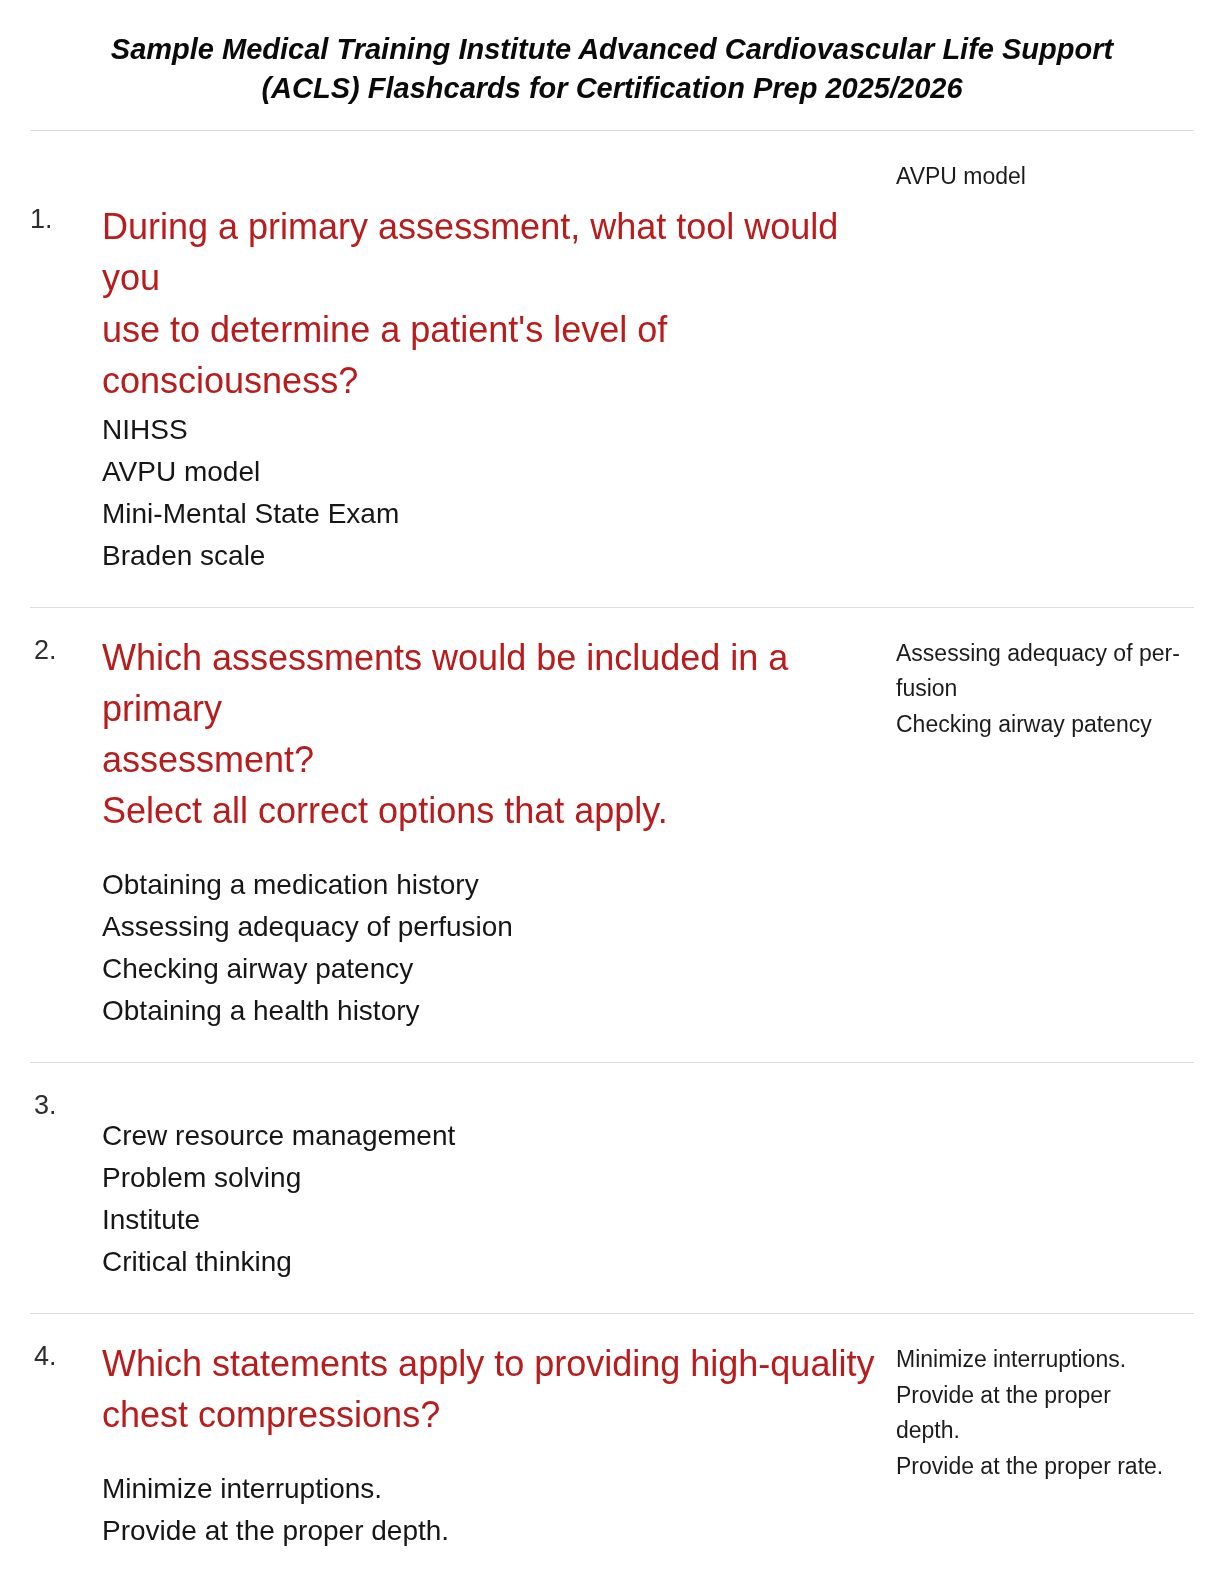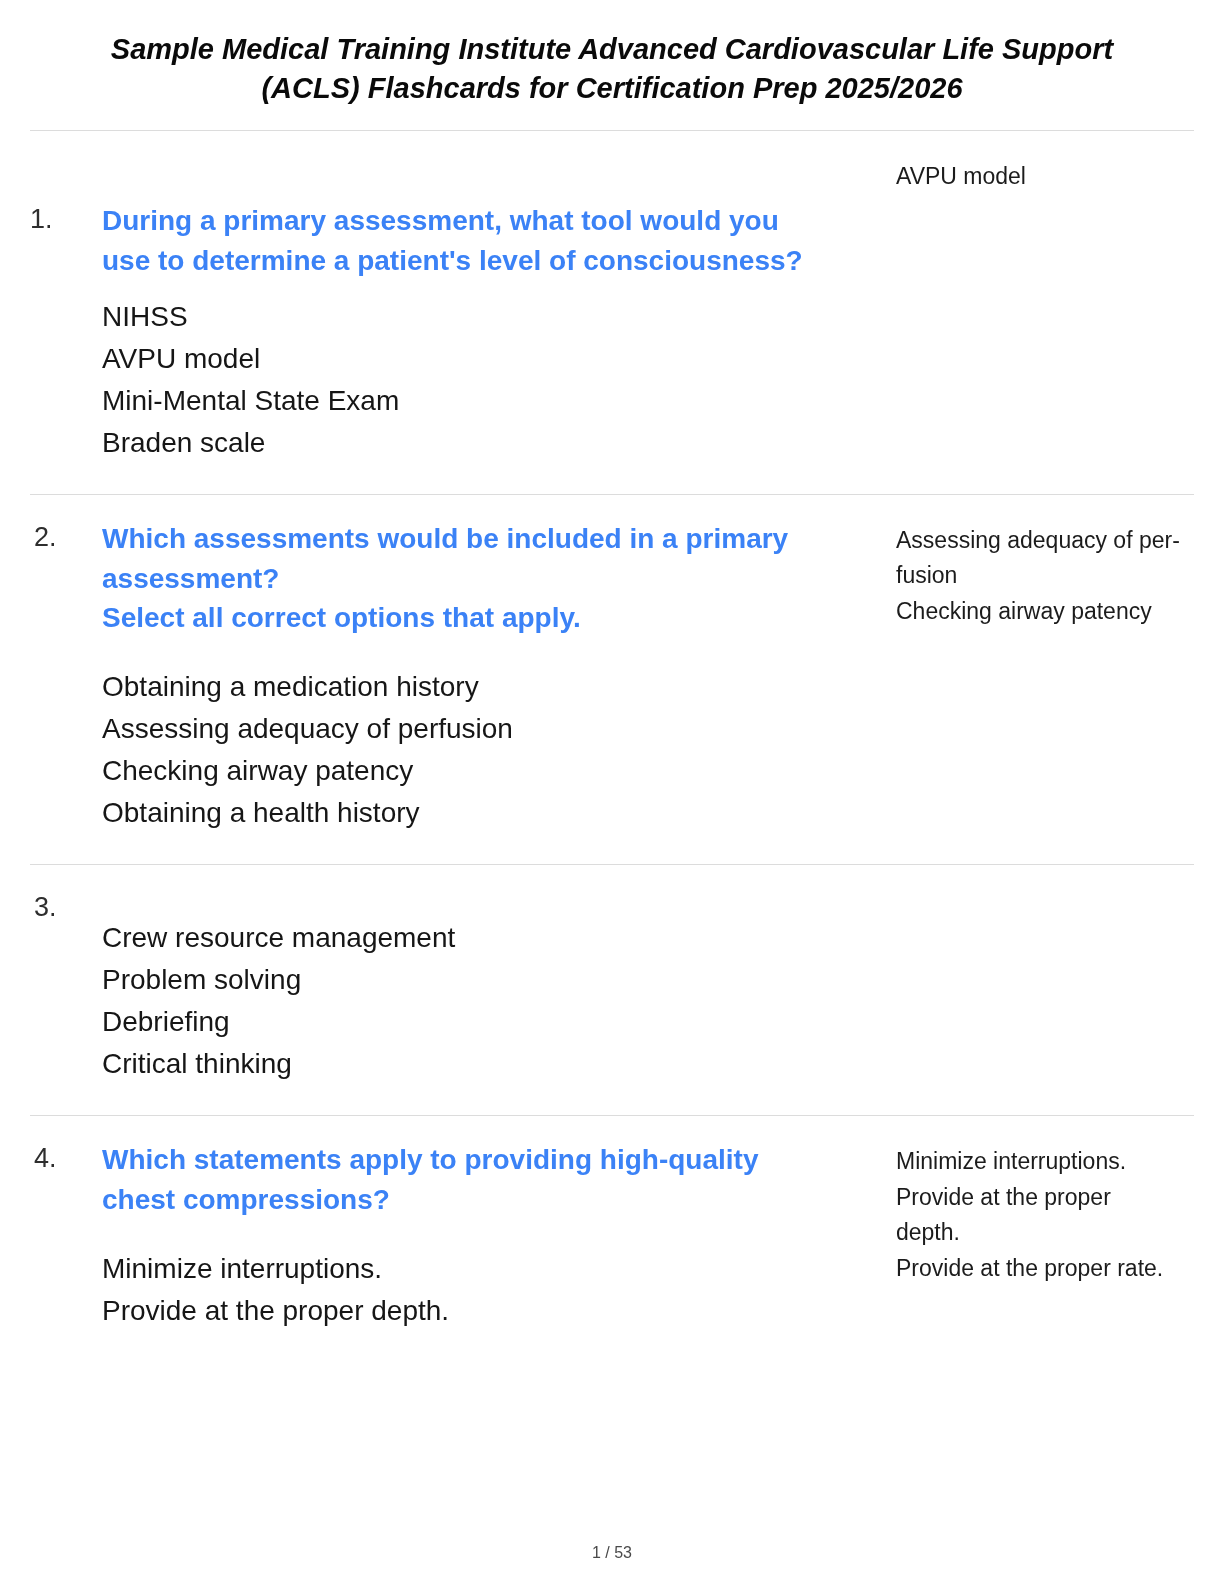--- a/index.html
+++ b/index.html
@@ -39,45 +39,45 @@
   }
   .card + .card { border-top: 1px solid #dcdcdc; }
   .num {
     font-size: 27px;
     color: #2e2e2e;
     padding-top: 3px;
     padding-left: 4px;
   }
   .qcol { padding-right: 8px; }
   .question {
-    font-size: 28px;
-    font-weight: 700;
+    font-size: 36px;
+    font-weight: 400;
     line-height: 1.42;
     white-space: pre-line;
-    color: #3b82f6;
+    color: #b91c1c;
   }
   .options {
     font-size: 28px;
     font-weight: 500;
     line-height: 1.5;
     white-space: pre-line;
     margin-top: 28px;
     color: #161616;
   }
   .answer {
     font-size: 23px;
     font-weight: 400;
     line-height: 1.55;
     white-space: pre-line;
     color: #1c1c1c;
     padding-top: 4px;
   }
   
   .card:first-child .qcol { padding-top: 46px; }
-  .card:first-child .options { margin-top: 15px; }
+  .card:first-child .options { margin-top: 3px; }
   .card:first-child .num { padding-top: 49px; padding-left: 0; }
   .footer {
     margin-top: auto;
     text-align: center;
     padding-top: 34px;
   }
   .page-num {
     font-size: 16px;
     color: #4a4a4a;
   }
@@ -120,21 +120,21 @@
     <div class="answer">Assessing adequacy of per-
 fusion
 Checking airway patency</div>
   </section>
 
   <section class="card">
     <div class="num">3.</div>
     <div class="qcol">
       <div class="options">Crew resource management
 Problem solving
-Debriefing
+Institute
 Critical thinking</div>
     </div>
   </section>
 
   <section class="card">
     <div class="num">4.</div>
     <div class="qcol">
       <div class="question">Which statements apply to providing high-quality
 chest compressions?</div>
       <div class="options">Minimize interruptions.

